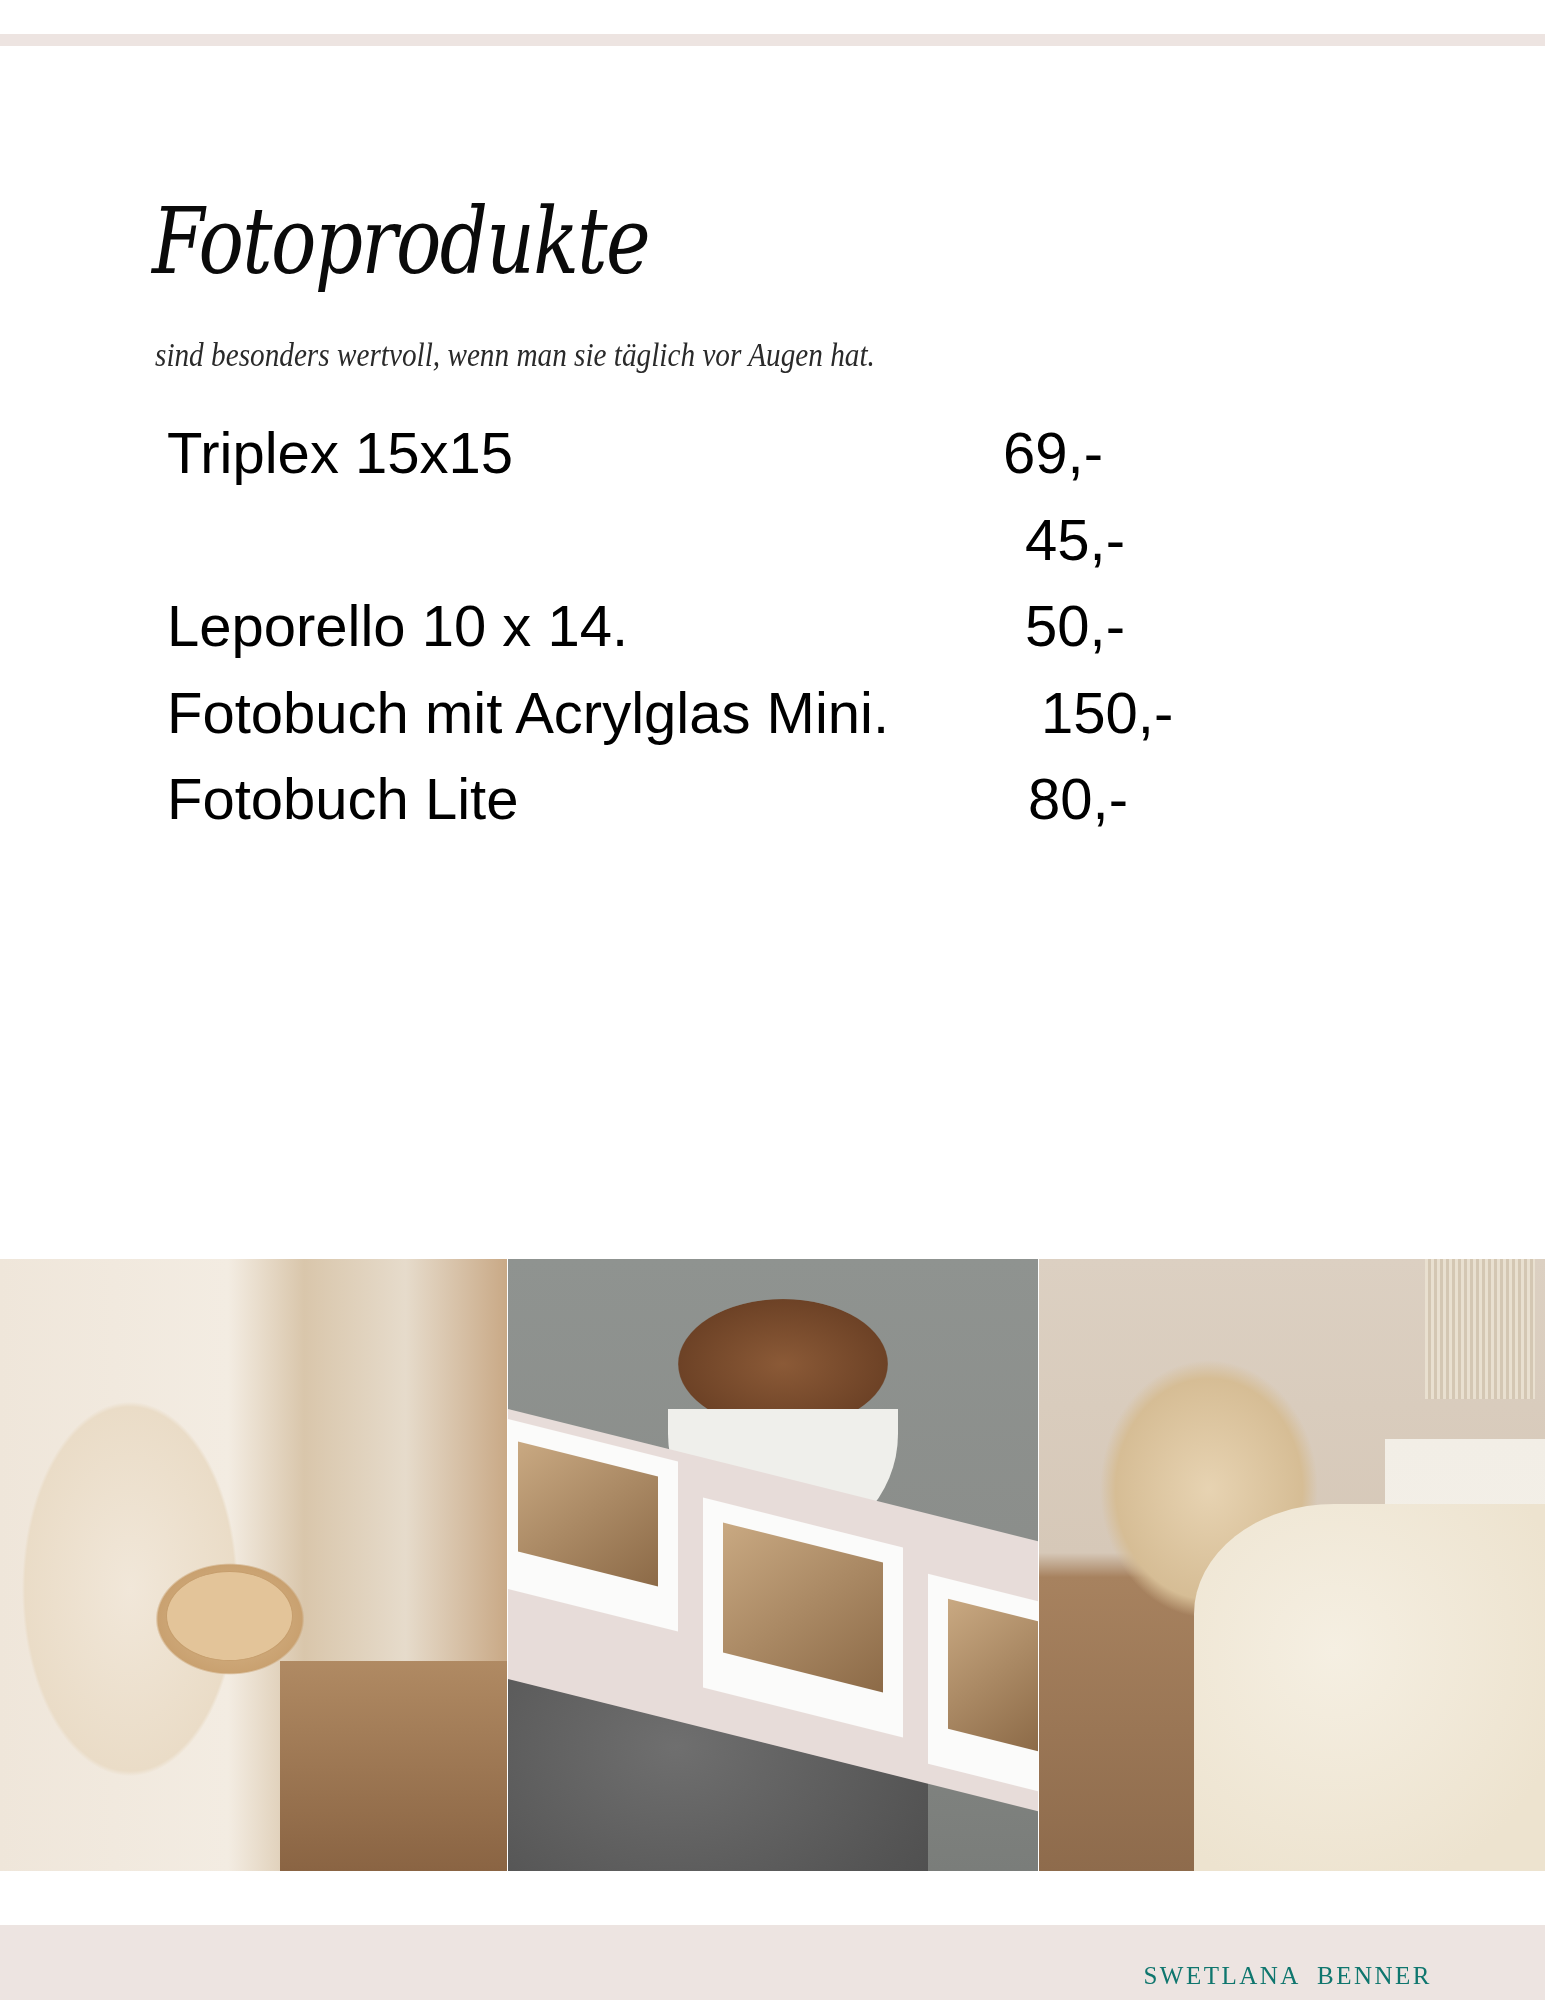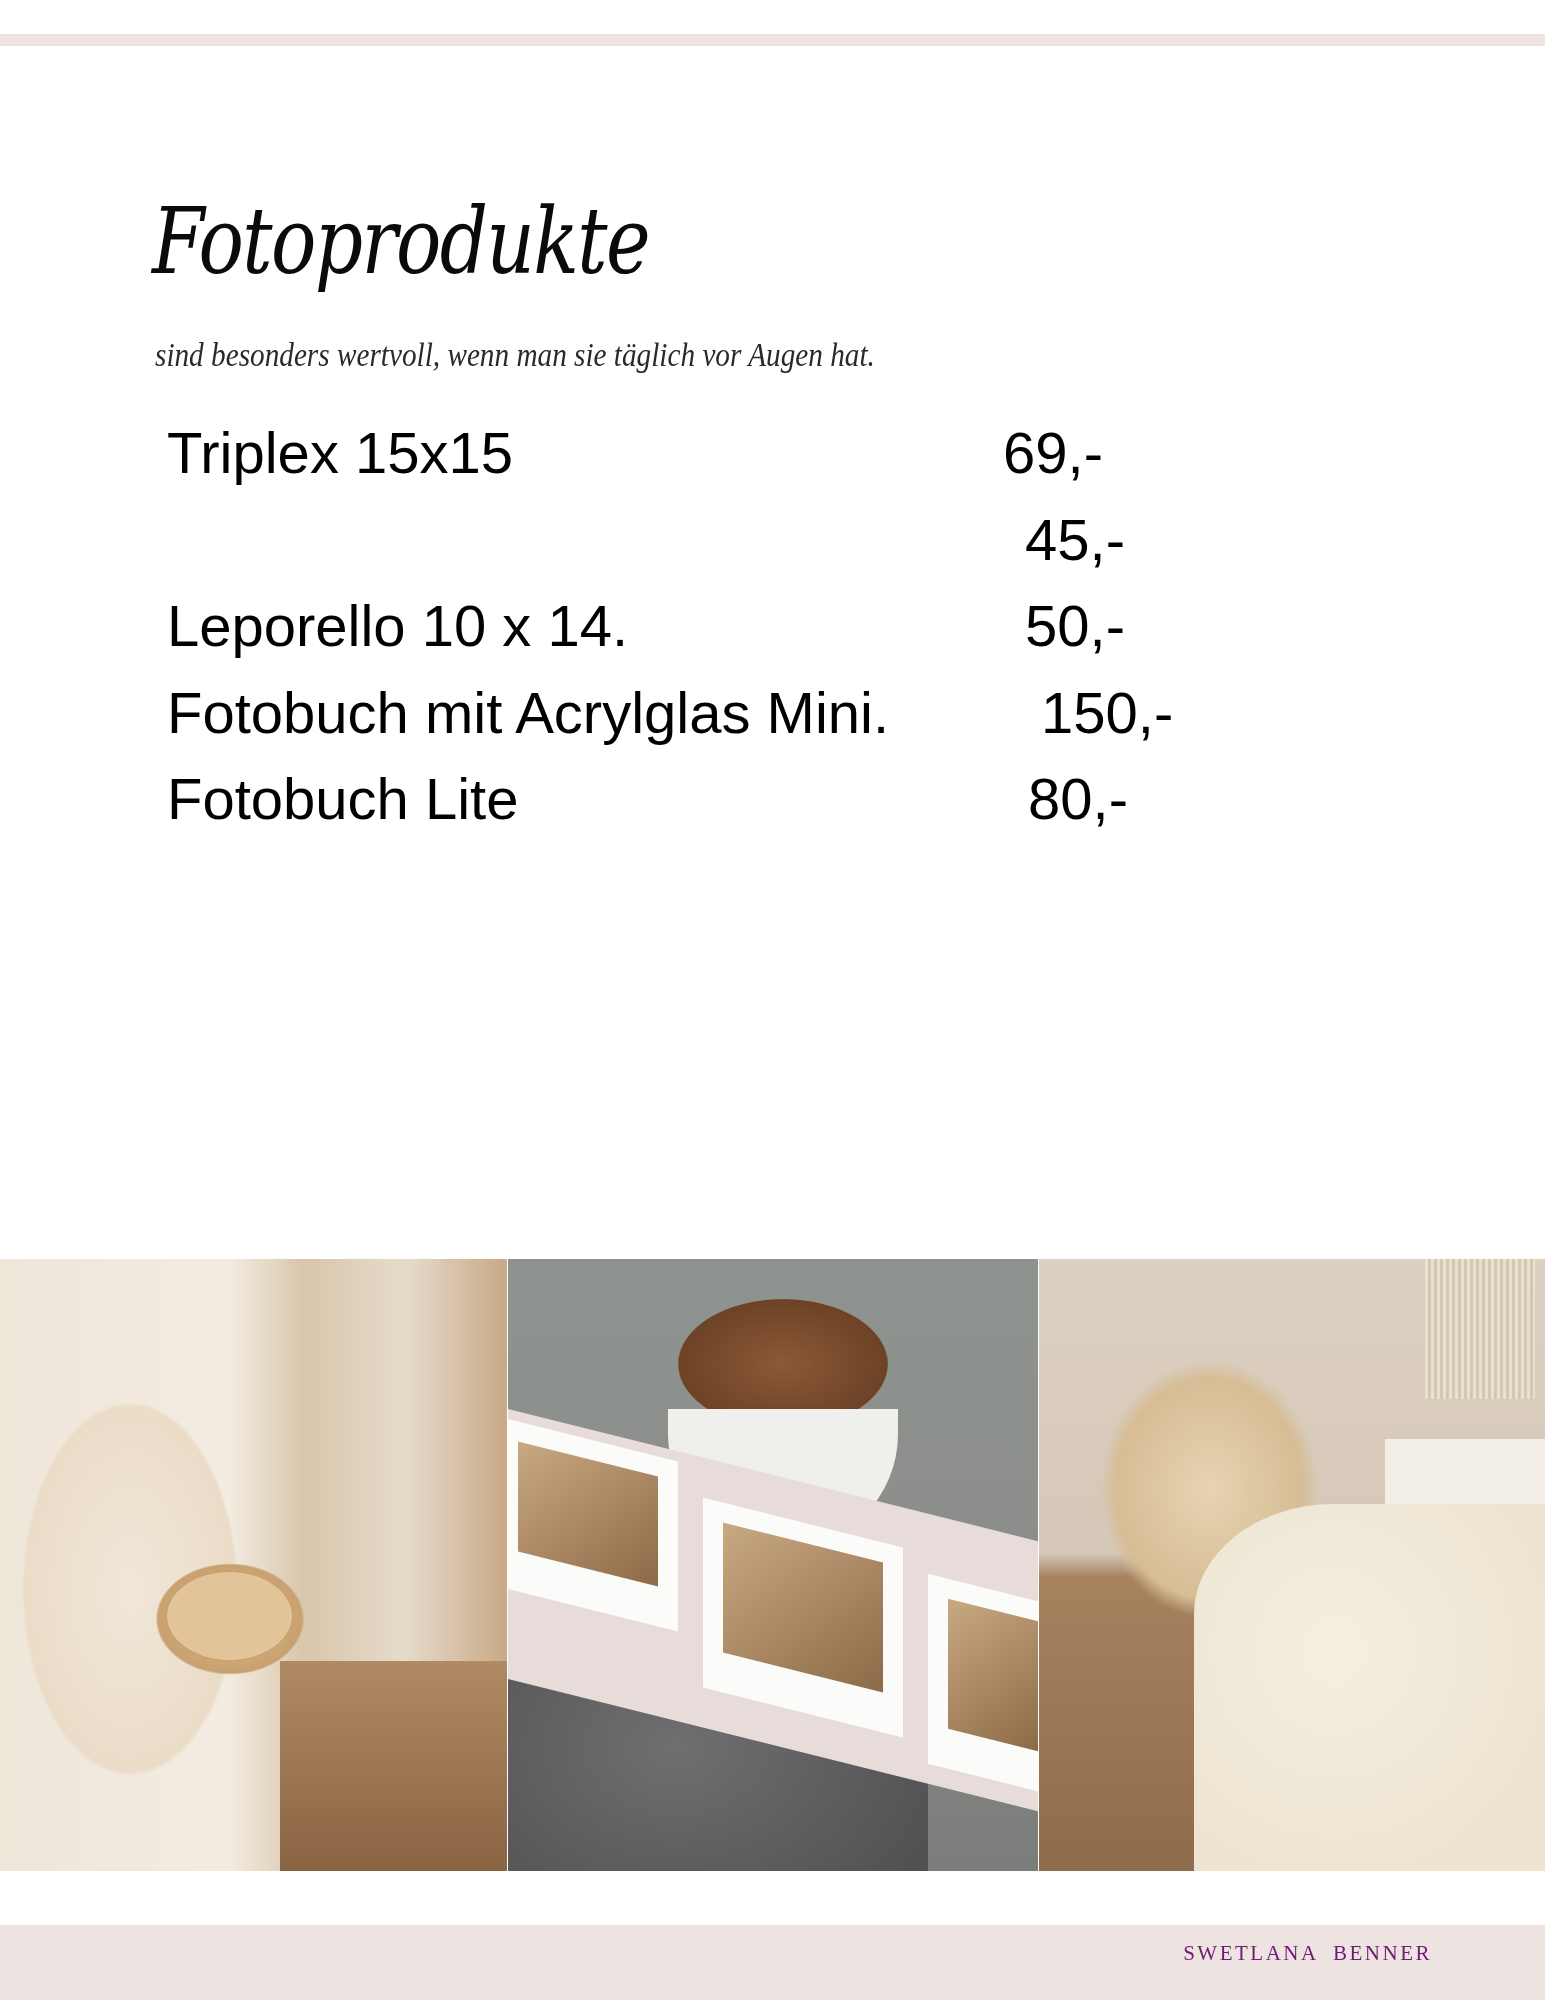--- a/index.html
+++ b/index.html
@@ -93,23 +93,23 @@
   }
   .photo-3 .macrame {
     position: absolute; right: 10px; top: 0; width: 110px; height: 140px;
     background: repeating-linear-gradient(90deg, #e9e0d0 0 3px, #d4c7b3 3px 6px);
   }
   .footer-band {
     position: absolute; left: 0; top: 1925px; width: 1545px; height: 75px;
     background: #ede4e1;
   }
   .footer-brand {
-    position: absolute; right: 113px; top: 16px;
-    font-family: "Liberation Serif", serif; font-size: 21px; letter-spacing: 2.5px;
-    color: #701a75; white-space: pre;
+    position: absolute; right: 113px; top: 37px;
+    font-family: "Liberation Serif", serif; font-size: 25px; letter-spacing: 2.5px;
+    color: #0f766e; white-space: pre;
   }
 </style>
 </head>
 <body>
 
 <div class="top-band"></div>
 
 <div class="title">Fotoprodukte</div>
 <div class="subtitle">sind besonders wertvoll, wenn man sie täglich vor Augen hat.</div>
 

